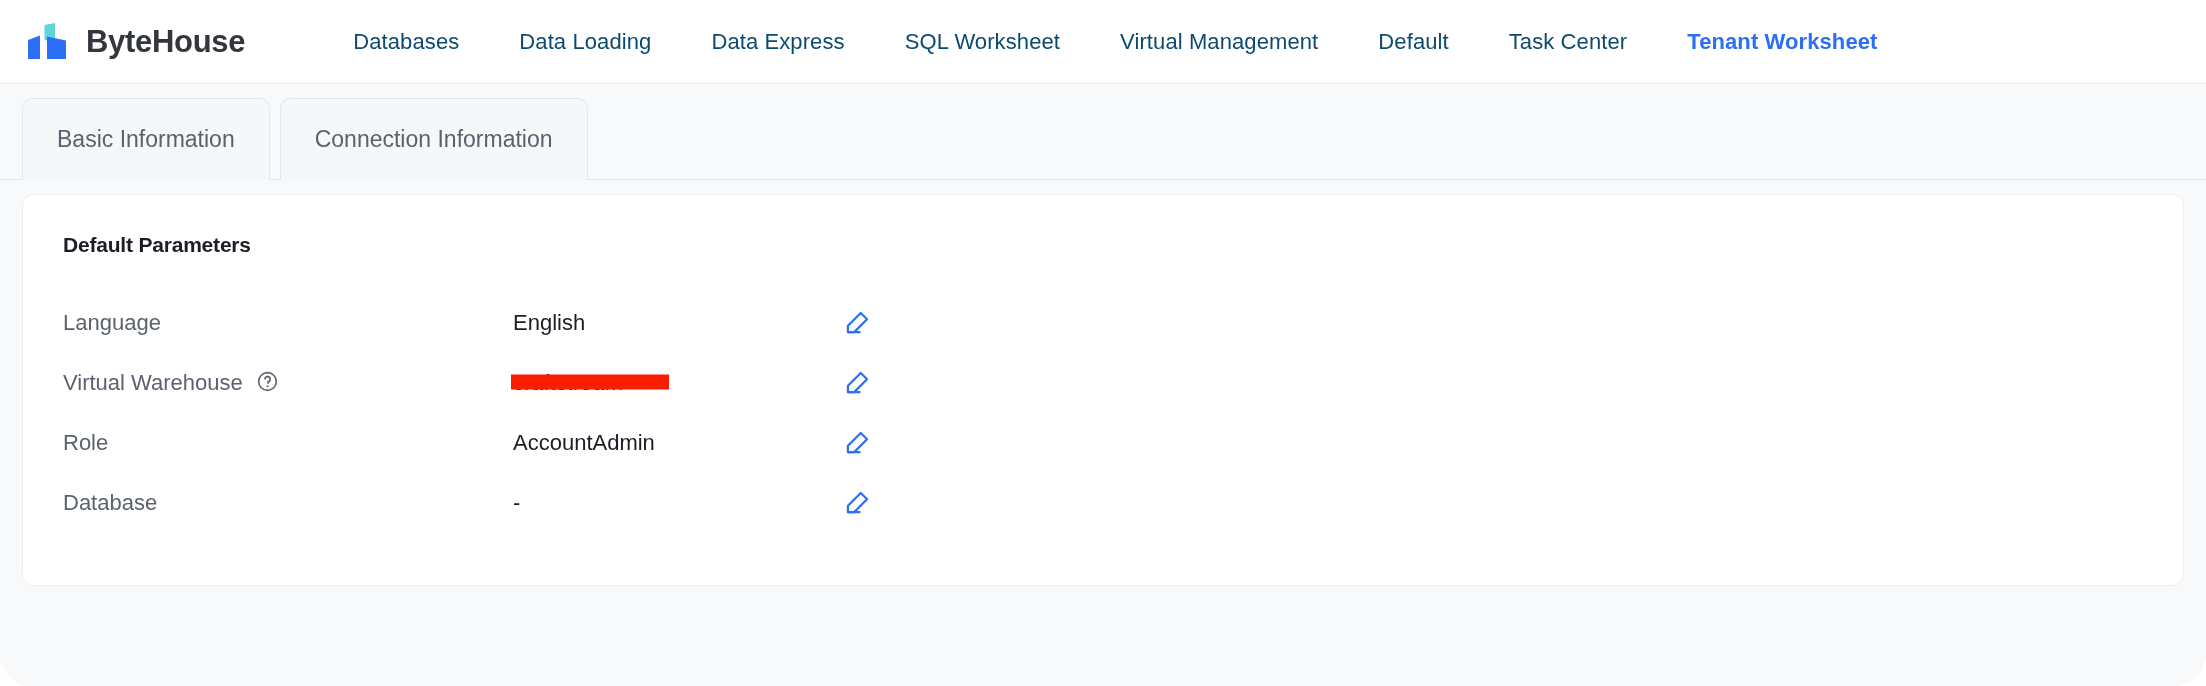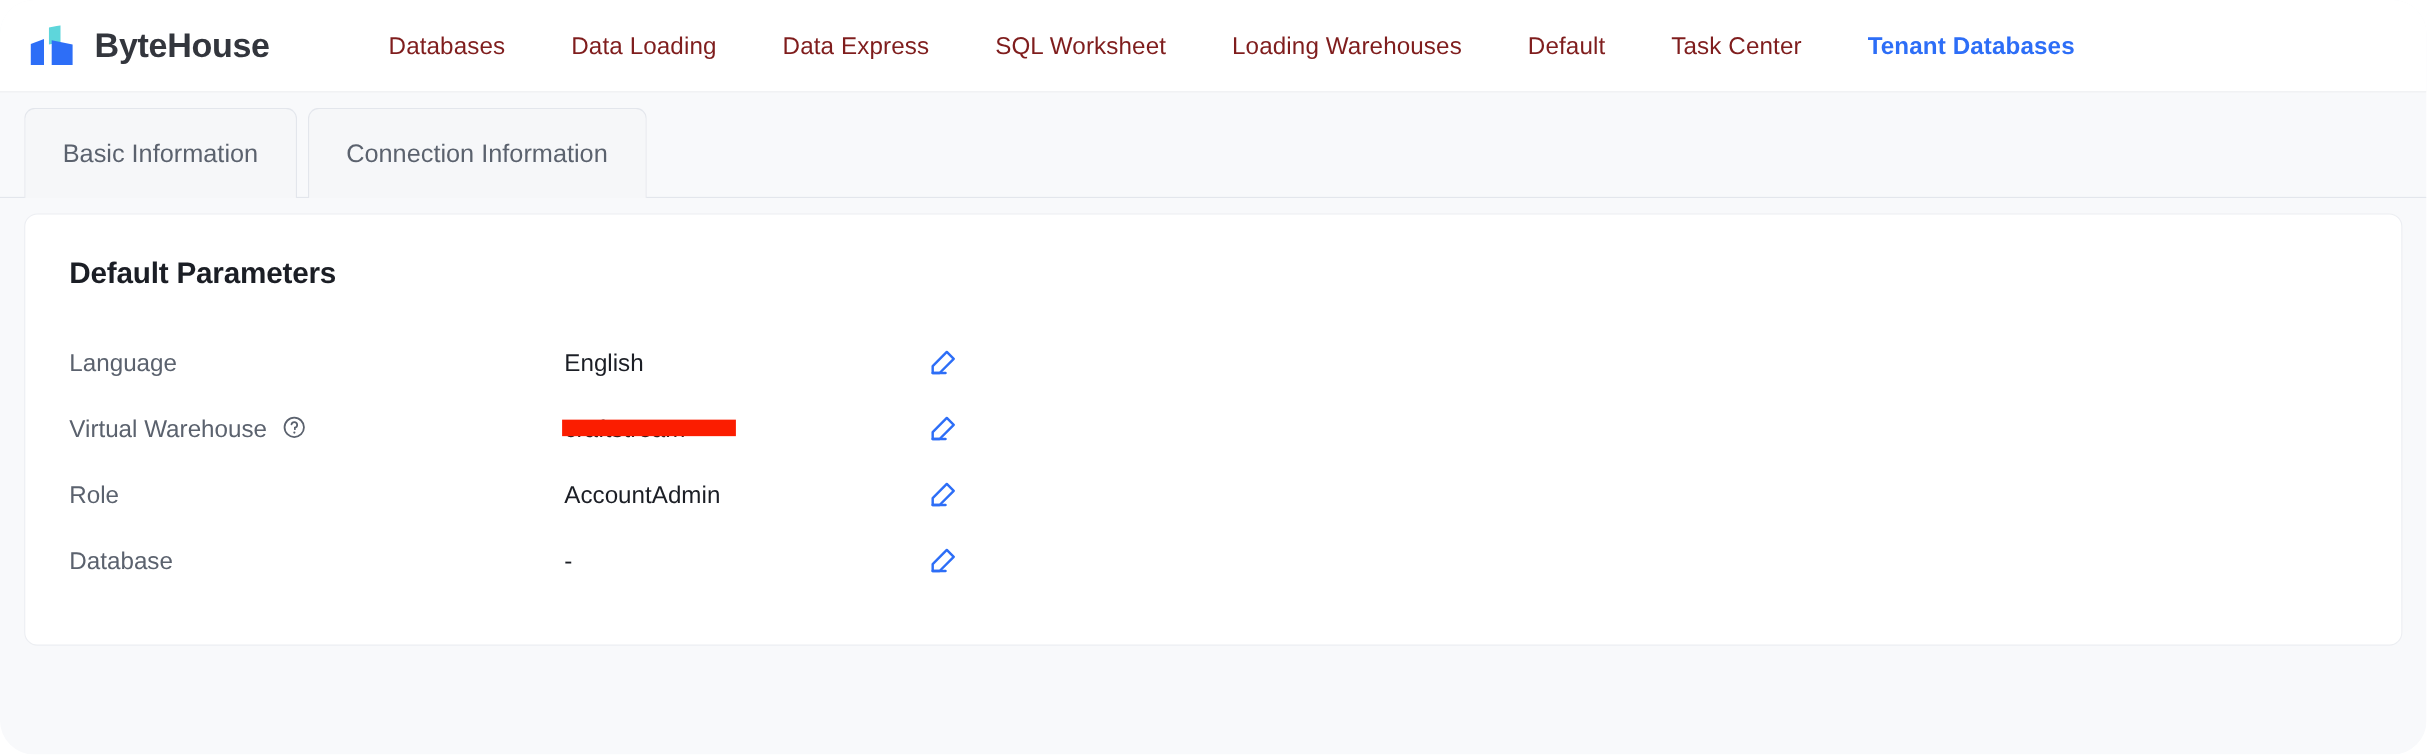--- a/index.html
+++ b/index.html
@@ -57,21 +57,21 @@
   }
 
   .nav-items {
     display: flex;
     align-items: center;
     gap: 0px;
   }
 
   .nav-item {
     font-size: 22px;
-    color: #7f1d1d;
+    color: #0c4a6e;
     padding: 0 30px;
     white-space: nowrap;
     cursor: pointer;
     line-height: 84px;
     letter-spacing: 0.1px;
   }
   .nav-item.active {
     color: #2d6ef7;
     font-weight: bold;
   }
@@ -145,21 +145,21 @@
 
   .card {
     background: #ffffff;
     border: 1px solid #eceef2;
     border-radius: 12px;
     padding: 38px 40px 46px 40px;
     min-height: 392px;
   }
 
   .card-title {
-    font-size: 27px;
+    font-size: 21px;
     font-weight: bold;
     color: #1b1e25;
     letter-spacing: -0.2px;
     margin-bottom: 36px;
   }
 
   .param-table {
     border-collapse: collapse;
     width: 100%;
   }
@@ -237,24 +237,24 @@
         </svg>
       </span>
       <span class="brand-name">ByteHouse</span>
     </div>
 
     <div class="nav-items">
       <div class="nav-item">Databases</div>
       <div class="nav-item">Data Loading</div>
       <div class="nav-item">Data Express</div>
       <div class="nav-item">SQL Worksheet</div>
-      <div class="nav-item">Loading Warehouses</div>
+      <div class="nav-item">Virtual Management</div>
       <div class="nav-item">Default</div>
       <div class="nav-item">Task Center</div>
-      <div class="nav-item active">Tenant Databases</div>
+      <div class="nav-item active">Tenant Worksheet</div>
     </div>
 
   </div>
 
   <div class="tabbar">
     <div class="tab">Basic Information</div>
     <div class="tab">Connection Information</div>
   </div>
 
   <div class="content">

